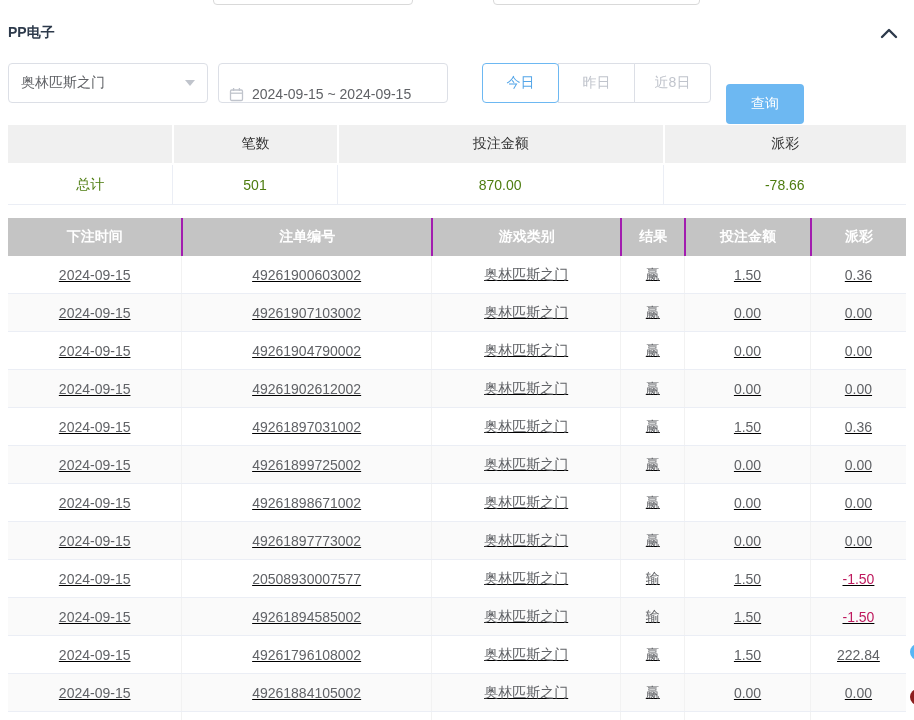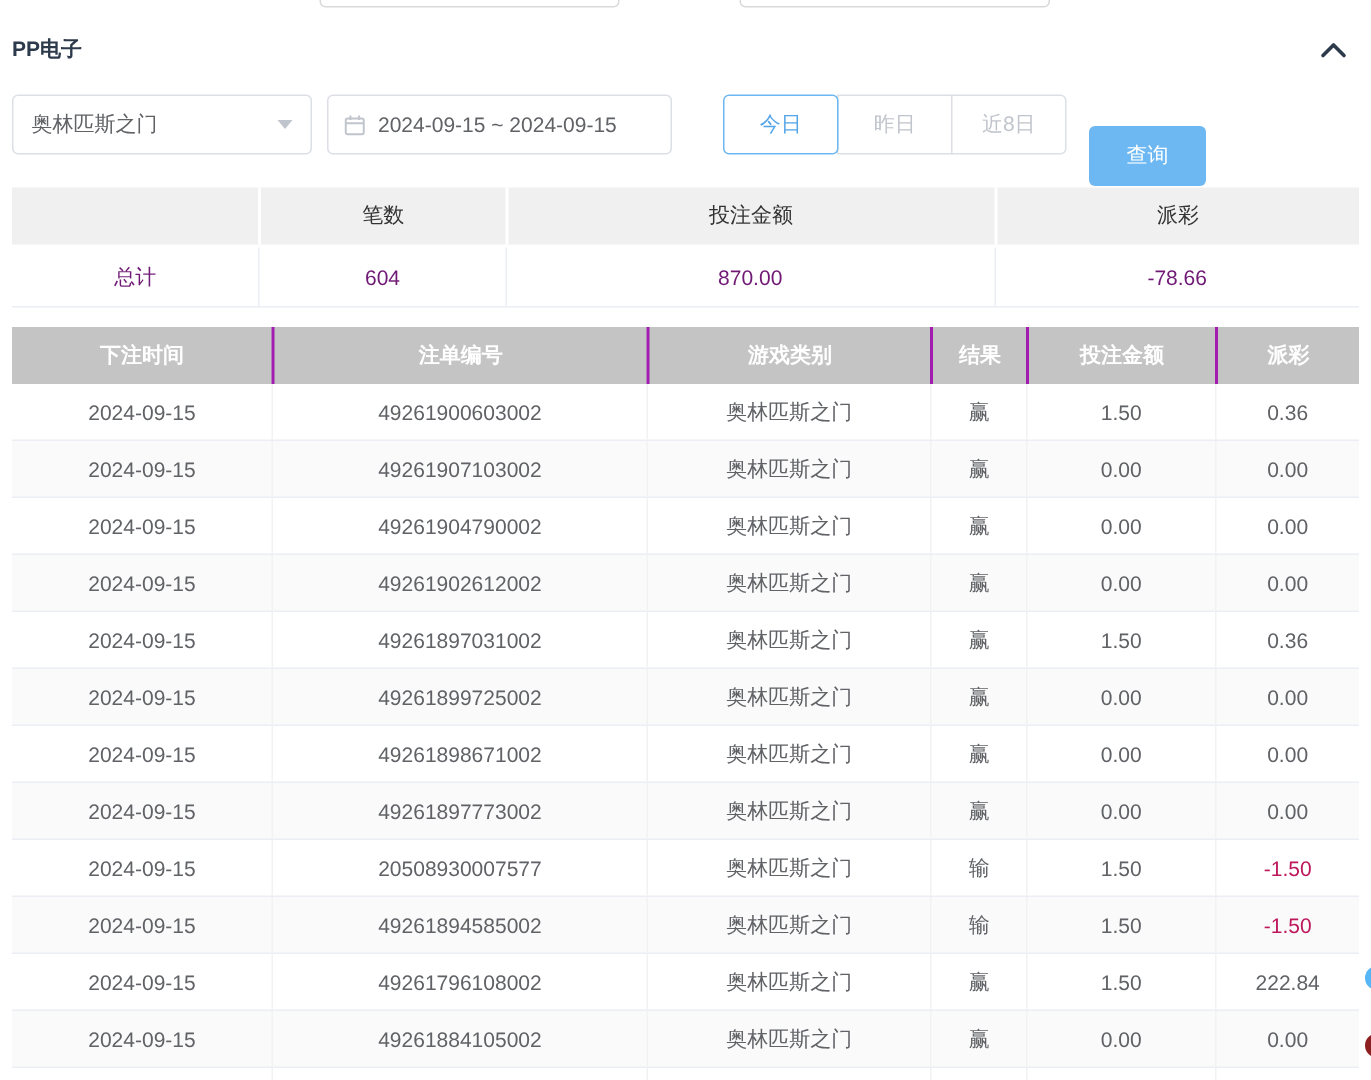--- a/index.html
+++ b/index.html
@@ -23,21 +23,21 @@
 
   
   .filter-row { display: flex; align-items: center; margin: 19px 8px 0; height: 40px; }
   .select-box { width: 200px; height: 40px; border: 1px solid #dcdfe6; border-radius: 4px;
     display: flex; align-items: center; justify-content: space-between; padding: 0 12px;
     background: #fff; cursor: pointer; }
   .select-box .sel-text { font-size: 14px; color: #606266; }
   .caret-down { width: 0; height: 0; border-left: 5px solid transparent;
     border-right: 5px solid transparent; border-top: 6px solid #c0c4cc; }
   .date-box { width: 230px; height: 40px; border: 1px solid #dcdfe6; border-radius: 4px;
-    display: flex; align-items: center; padding: 0 10px; margin-left: 10px;
+    display: flex; align-items: flex-end; padding: 0 10px; margin-left: 10px;
     background: #fff; cursor: pointer; }
   .date-box .date-text { font-size: 14px; color: #606266; margin-left: 8px; white-space: nowrap; }
 
   .btn-group { display: flex; margin-left: 10px; padding-left: 24px; }
   .qbtn { width: 77px; height: 40px; background: #fff; border: 1px solid #dcdfe6;
     color: #c0c4cc; font-size: 14px; cursor: pointer; margin-left: -1px; padding: 0;
     font-family: inherit; position: relative; }
   .qbtn:first-child { border-radius: 4px 0 0 4px; margin-left: 0; }
   .qbtn:last-child { border-radius: 0 4px 4px 0; }
   .qbtn.active { border-color: #6db8f2; color: #55a6e8; z-index: 1; border-radius: 4px; }
@@ -47,31 +47,31 @@
     font-family: inherit; margin-top: 42px; }
 
   
   .summary { margin: 22px 8px 0; }
   .sum-head { display: flex; height: 38px; }
   .sum-head .cell { background: #f0f0f0; display: flex; align-items: center;
     justify-content: center; font-size: 14px; color: #333; border-left: 2px solid #fff; }
   .sum-head .cell:first-child { border-left: none; }
   .sum-body { display: flex; height: 40px; margin-top: 2px; border-bottom: 1px solid #ebeef5; }
   .sum-body .cell { display: flex; align-items: center; justify-content: center;
-    font-size: 14px; color: #701a75; border-left: 1px solid #ebeef5; background: #fff; }
+    font-size: 14px; color: #4d7c0f; border-left: 1px solid #ebeef5; background: #fff; }
   .sum-body .cell:first-child { border-left: none; }
   .s0 { width: 18.3%; } .s1 { width: 18.3%; } .s2 { width: 36.3%; } .s3 { width: 27.1%; }
 
   
   .main-table { margin: 13px 8px 0; }
   .thead { display: flex; height: 38px; }
   .th { background: #c4c4c4; color: #fff; font-weight: 600; font-size: 14px;
     display: flex; align-items: center; justify-content: center; border-left: 2px solid #a21caf; }
   .th:first-child { border-left: none; }
-  .tr { display: flex; height: 38px; border-bottom: 1px solid #ebeef5; background: #fff; }
+  .tr { display: flex; height: 38px; border-bottom: 1px solid #ebeef5; background: #fff; text-decoration: underline; }
   .tr:nth-child(even) { background: #fafafa; }
   .td { display: flex; align-items: center; justify-content: center; font-size: 14px;
     color: #606266; border-left: 1px solid #f2f2f2; }
   .td:first-child { border-left: none; }
   .c0 { width: 19.3%; } .c1 { width: 27.8%; } .c2 { width: 21.1%; }
   .c3 { width: 7.1%; }  .c4 { width: 14.0%; } .c5 { width: 10.7%; }
   .neg { color: #be185d; }
 
   
   .float-dot { position: absolute; width: 16px; height: 16px; border-radius: 50%; }
@@ -120,21 +120,21 @@
 
 <div class="summary">
   <div class="sum-head">
     <div class="cell s0"></div>
     <div class="cell s1">笔数</div>
     <div class="cell s2">投注金额</div>
     <div class="cell s3">派彩</div>
   </div>
   <div class="sum-body">
     <div class="cell s0">总计</div>
-    <div class="cell s1">604</div>
+    <div class="cell s1">501</div>
     <div class="cell s2">870.00</div>
     <div class="cell s3 neg">-78.66</div>
   </div>
 </div>
 
 <div class="main-table">
   <div class="thead">
     <div class="th c0">下注时间</div>
     <div class="th c1">注单编号</div>
     <div class="th c2">游戏类别</div>

